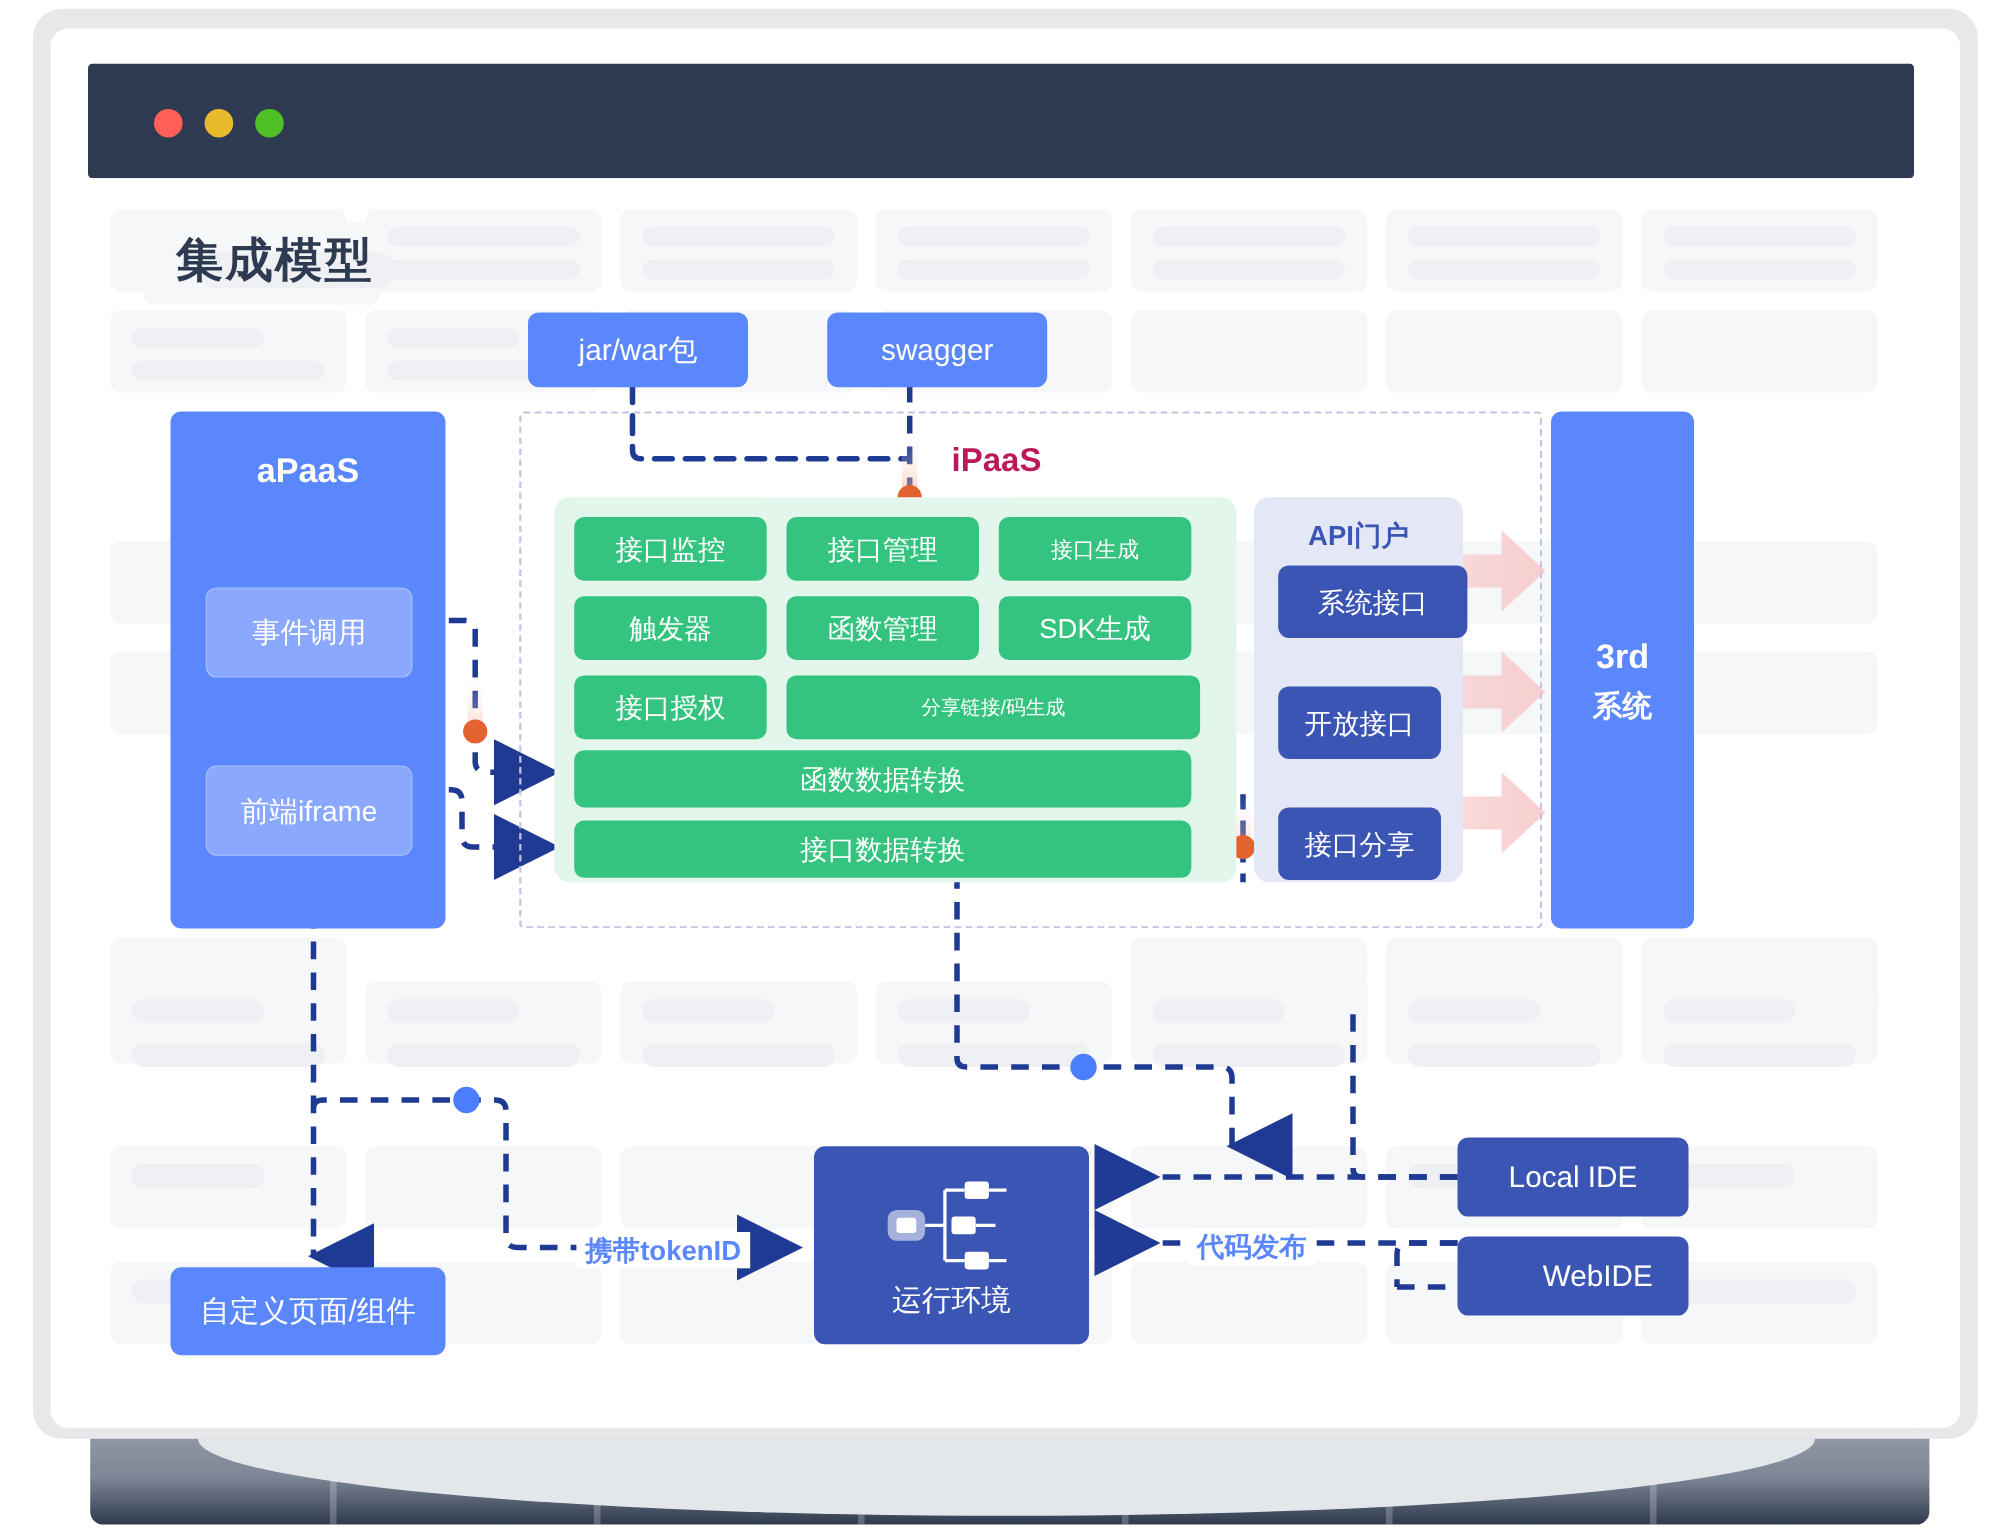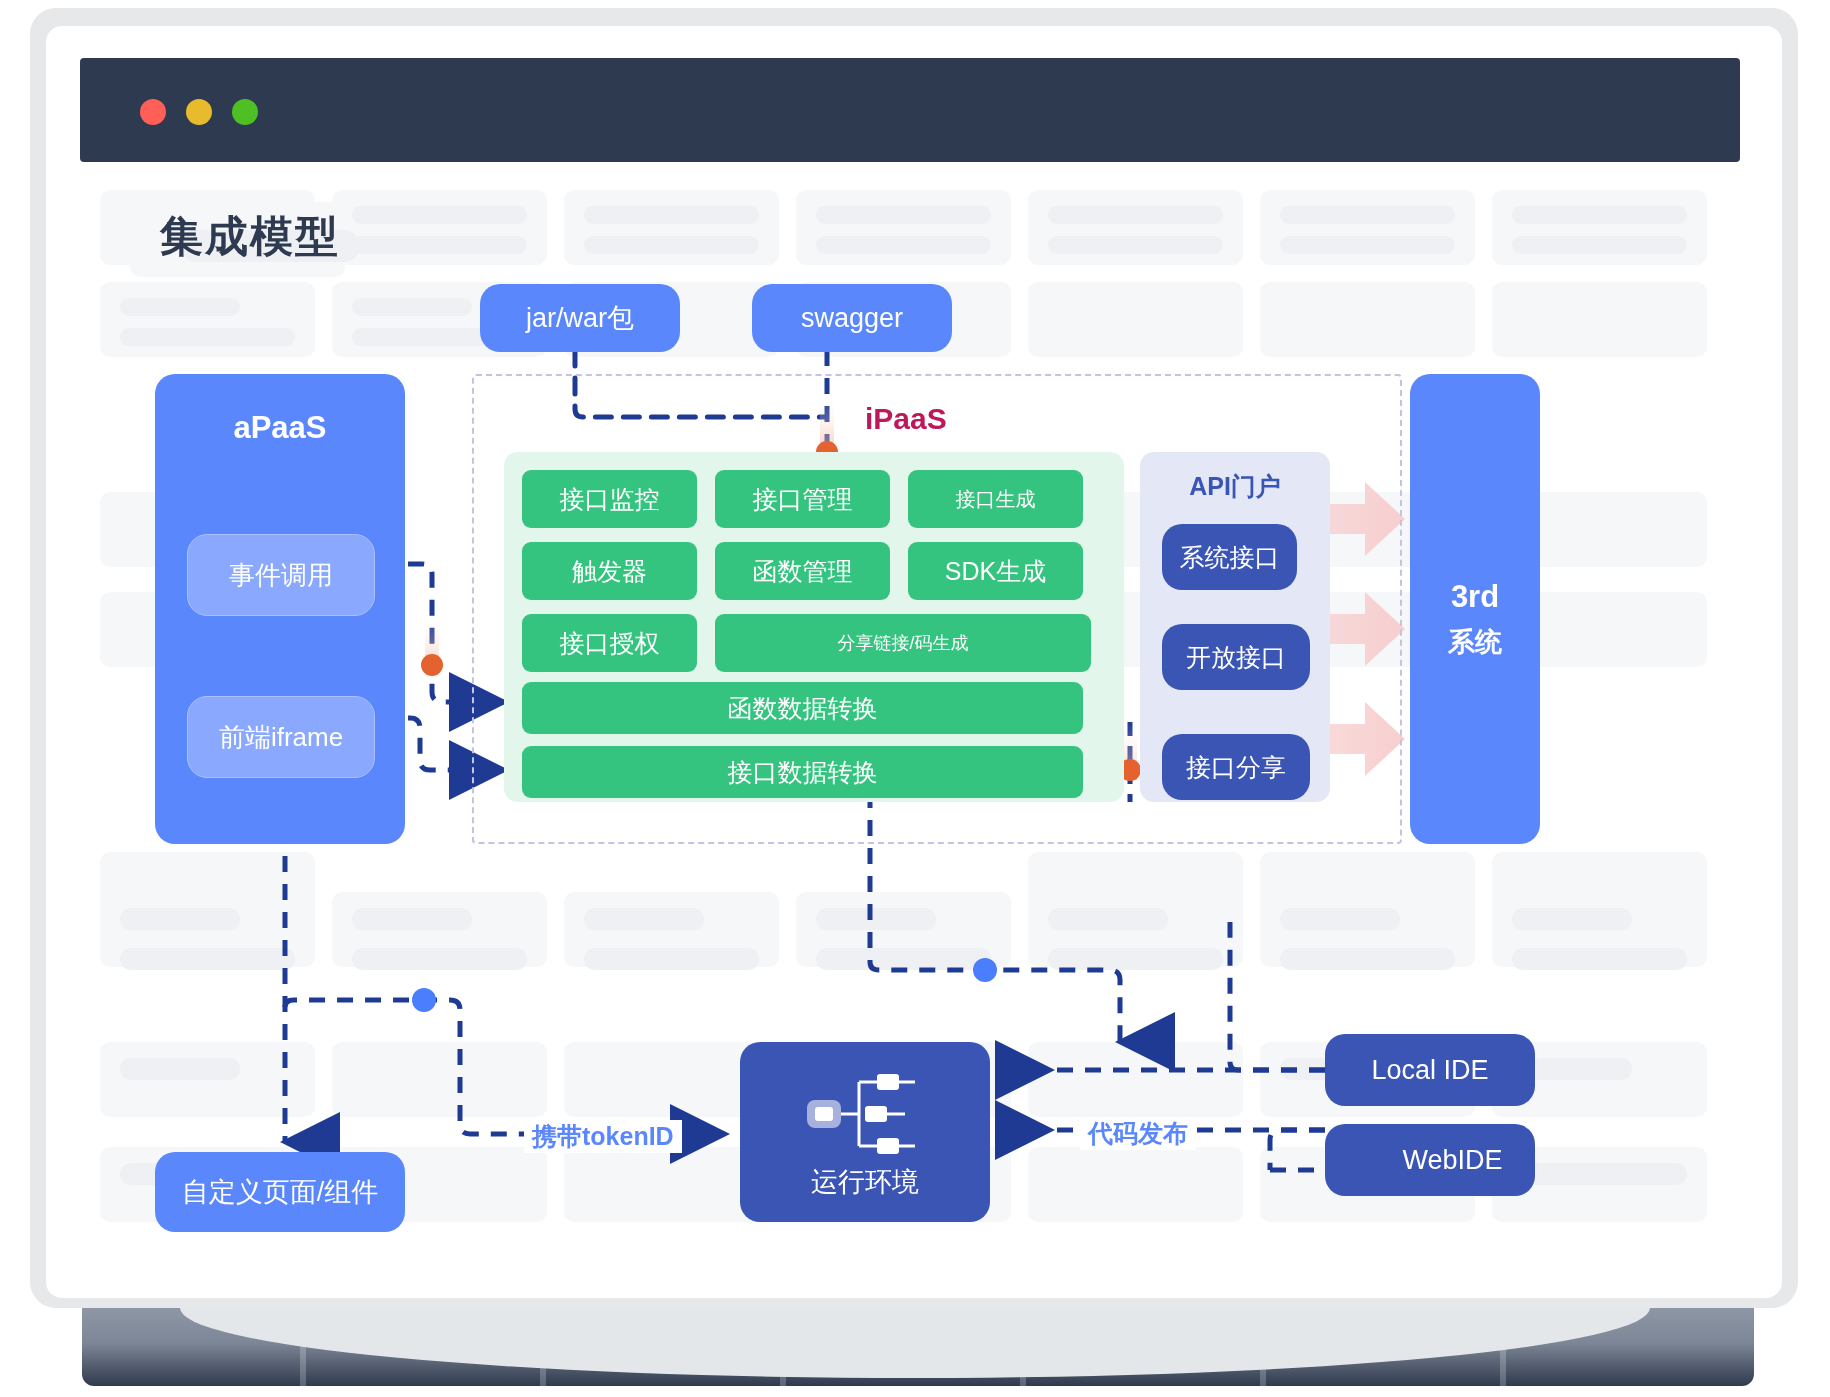--- a/index.html
+++ b/index.html
@@ -73,21 +73,21 @@
     font-size: 43px; font-weight: bold; color: #2d3a50;
     letter-spacing: 2px;
   }
 
   
   .node {
     position: absolute;
     display: flex; align-items: center; justify-content: center;
     text-align: center;
     color: #fff;
-    border-radius: 20px;
+    border-radius: 10px;
     box-sizing: border-box;
   }
   .blue-node   { background: #5a87fb; }
   .green-node  { background: #35c47f; border-radius: 9px; }
   .deep-node   { background: #3a55b4; }
   .pale-node   { background: #8aa8fd; border: 1px solid #a9c0ff; }
 
   .ipaas-dashed {
     position: absolute;
     border: 2px dashed #c3c3e2;
@@ -344,21 +344,21 @@
 
       <div class="node green-node" style="left:442px; top:520px; width:561px; height:52px; font-size:25px;">
         <span>函数数据转换</span>
       </div>
       <div class="node green-node" style="left:442px; top:584px; width:561px; height:52px; font-size:25px;">
         <span>接口数据转换</span>
       </div>
 
       <div class="api-panel" style="left:1060px; top:290px; width:190px; height:350px;"></div>
       <div class="api-panel-title" style="left:1060px; top:308px; width:190px;">API门户</div>
-      <div class="node deep-node" style="left:1082px; top:352px; width:135px; height:66px; font-size:25px;margin-top:10px;">
+      <div class="node deep-node" style="left:1082px; top:352px; width:172px; height:66px; font-size:25px;">
         <span>系统接口</span>
       </div>
       <div class="node deep-node" style="left:1082px; top:462px; width:148px; height:66px; font-size:25px;">
         <span>开放接口</span>
       </div>
       <div class="node deep-node" style="left:1082px; top:572px; width:148px; height:66px; font-size:25px;">
         <span>接口分享</span>
       </div>
 
       <div class="node blue-node" style="left:75px; top:212px; width:250px; height:470px; display:block;">

